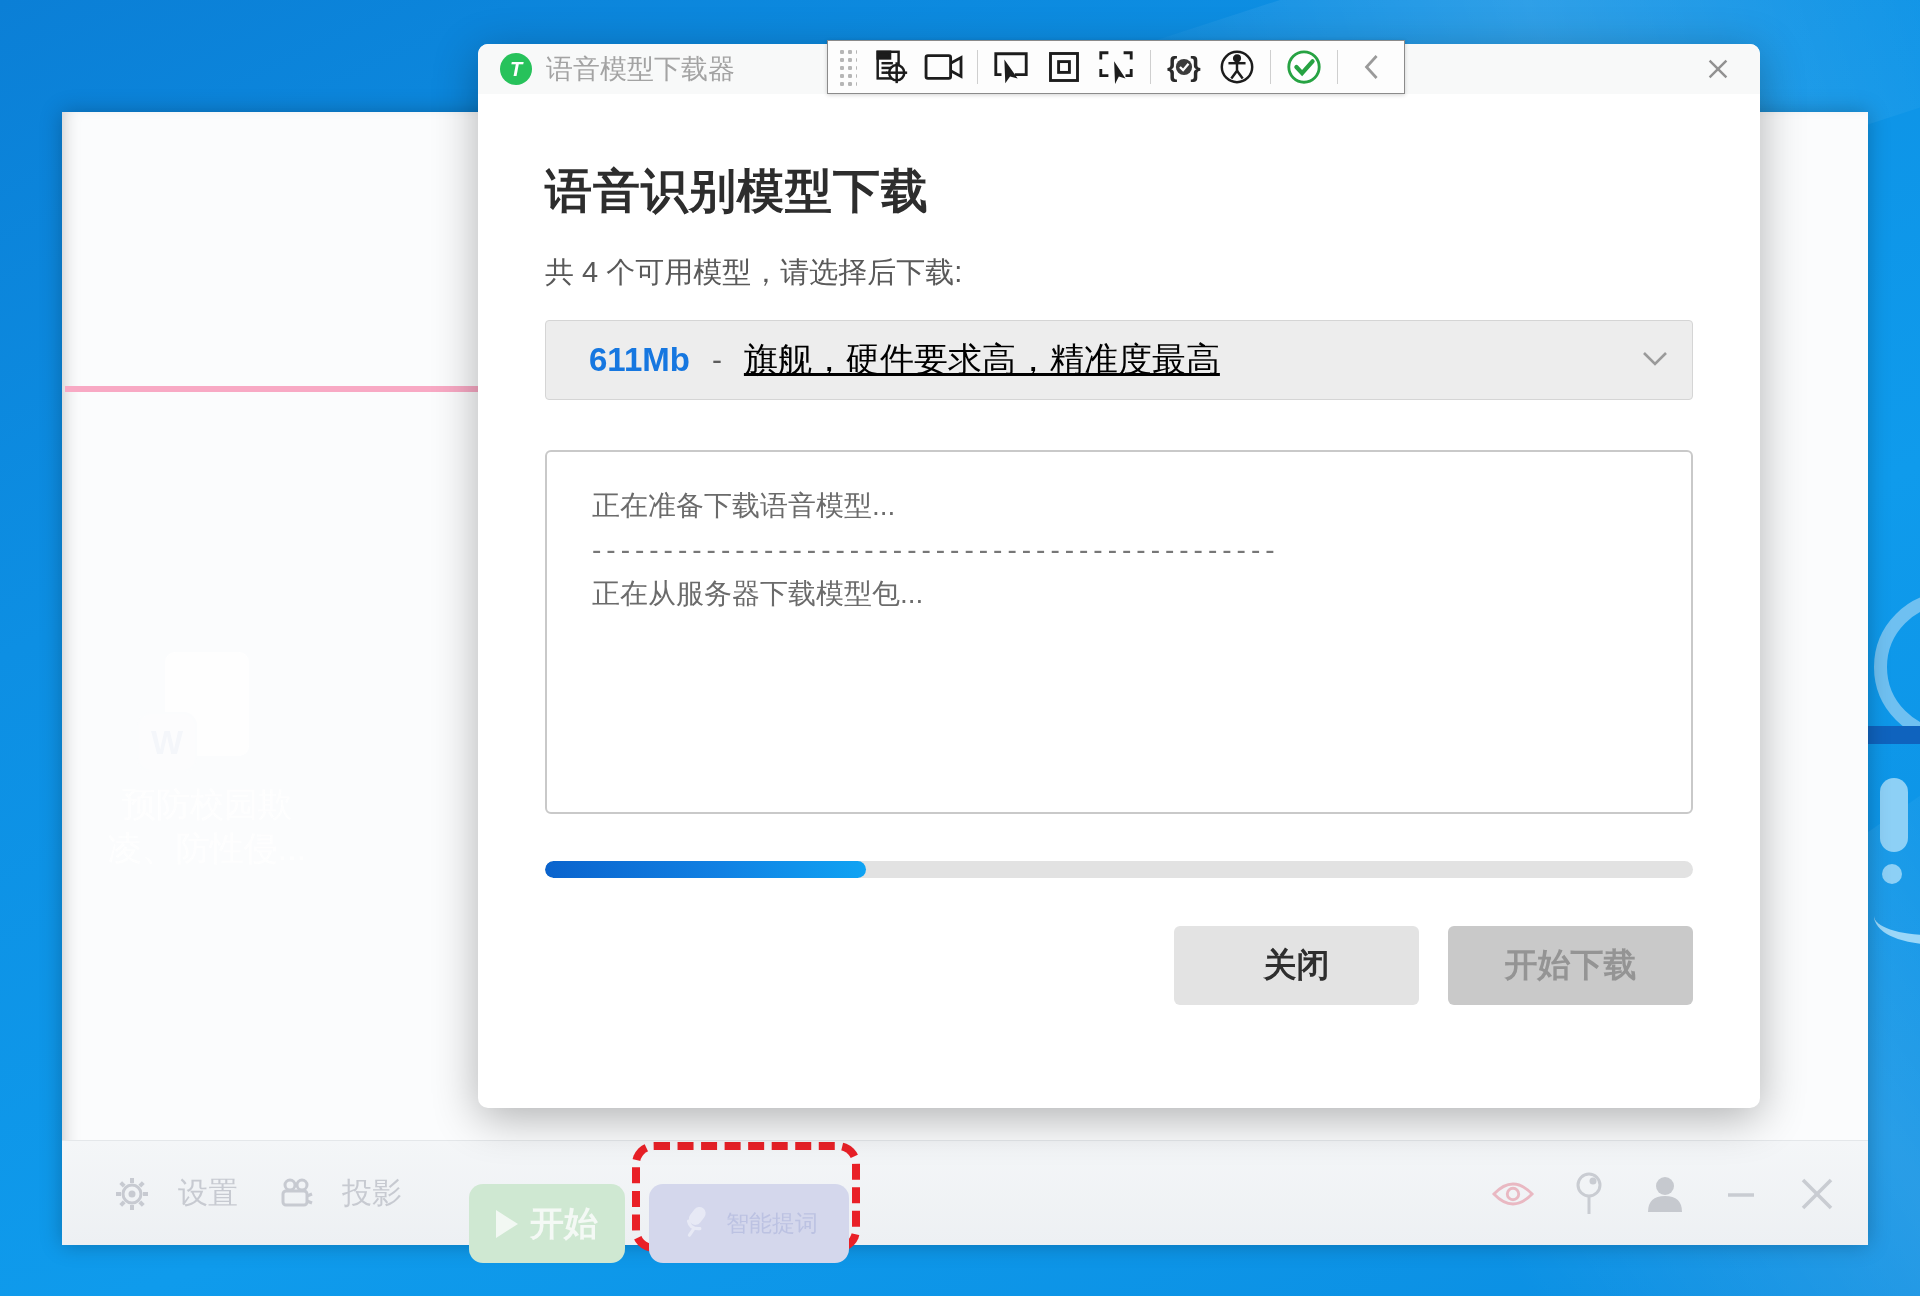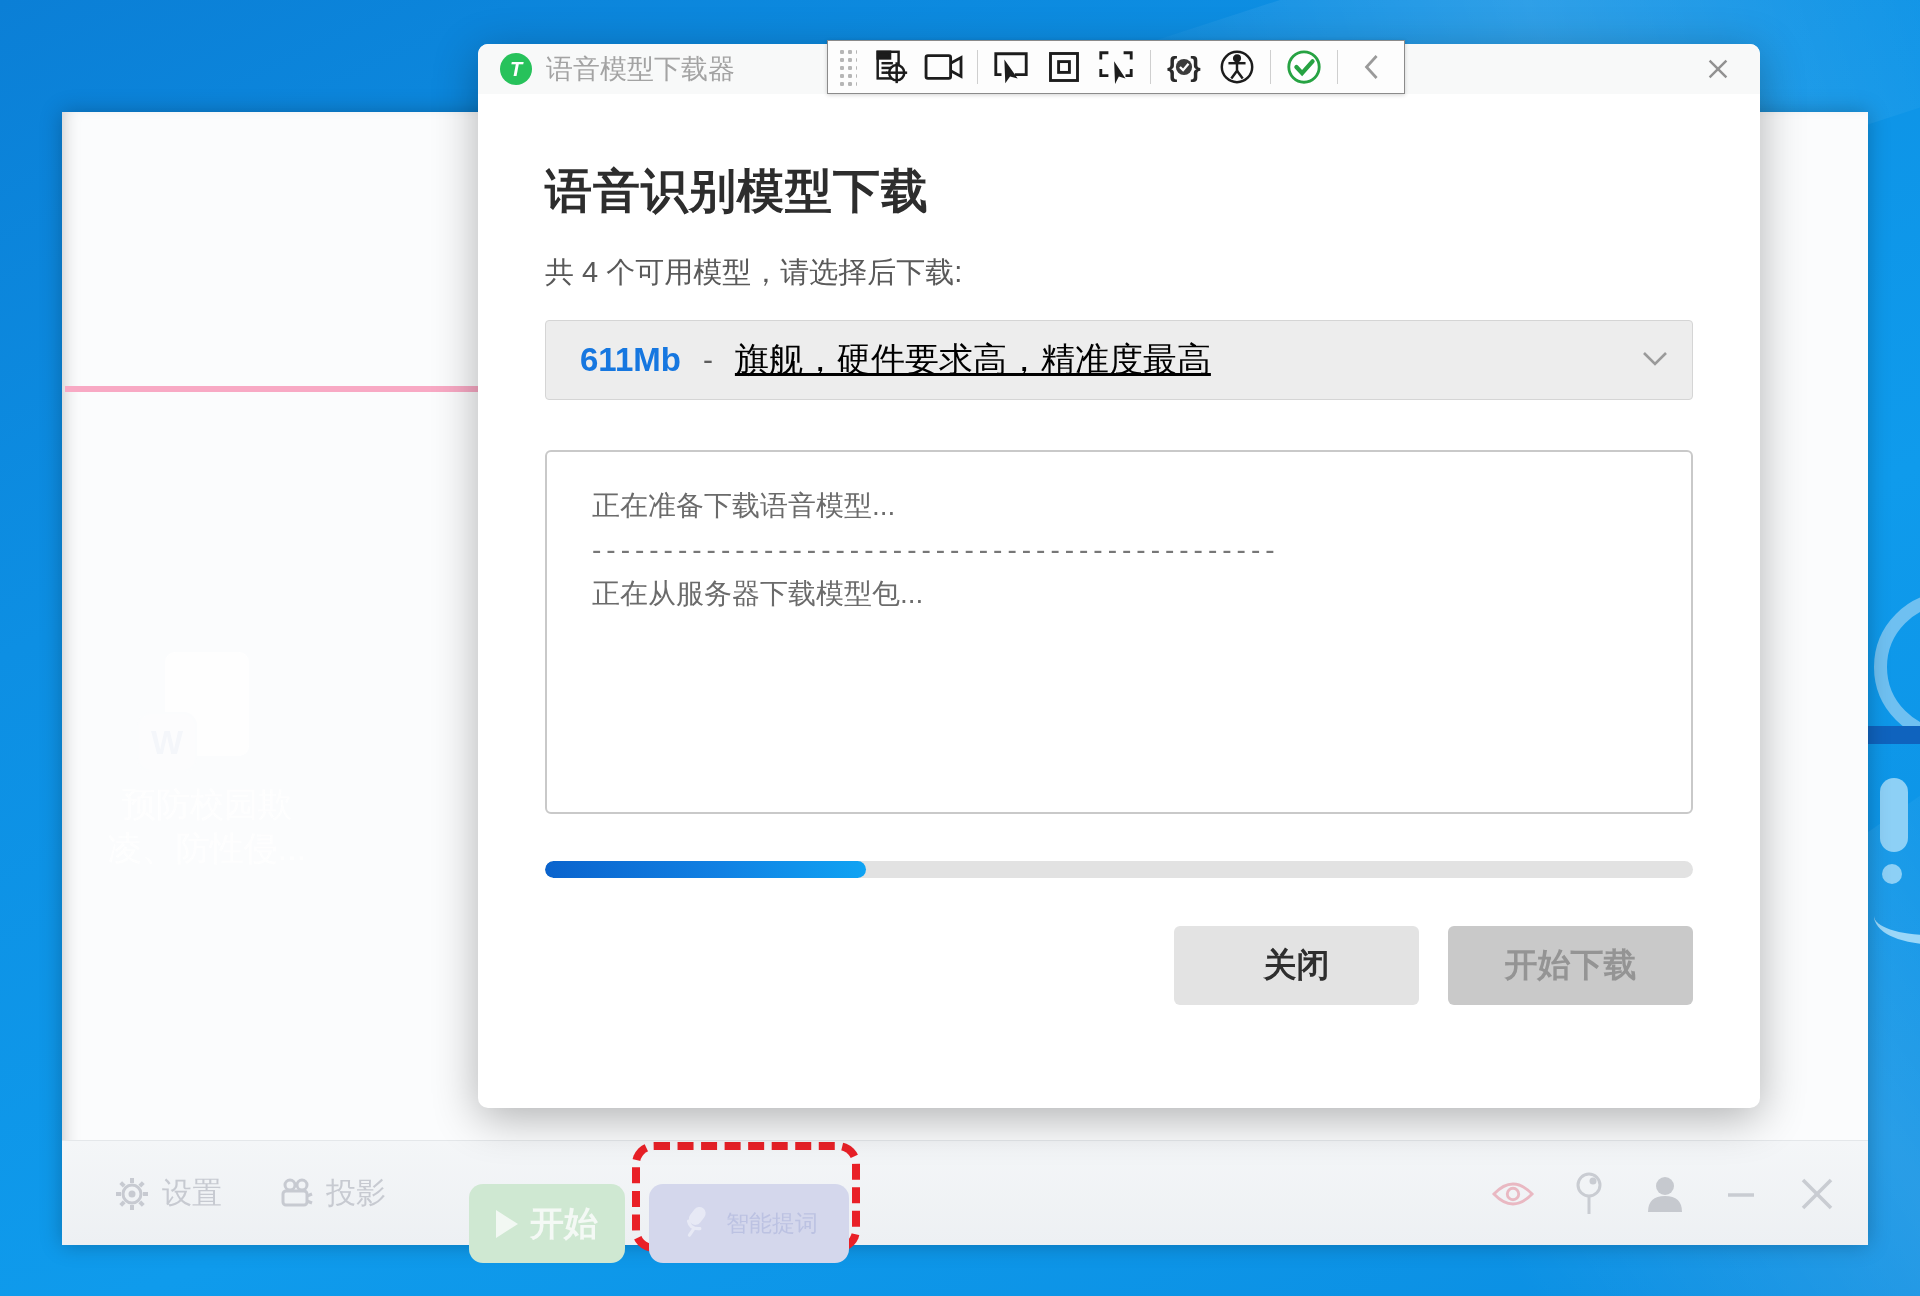--- a/index.html
+++ b/index.html
@@ -25,21 +25,21 @@
   .pink-line{position:absolute;left:3px;top:274px;width:413px;height:6px;background:#f8a9c4;}
   .doc-shortcut{position:absolute;left:45px;top:540px;width:200px;text-align:center;opacity:.92;}
   .doc-shortcut .doc-glyph{position:relative;margin:0 auto;width:84px;height:104px;background:#fff;border-radius:10px;}
   .doc-shortcut .doc-w{position:absolute;left:-26px;bottom:-14px;width:56px;height:56px;background:#fdfdfe;border-radius:12px;
     color:#f4f6fa;font-weight:bold;font-size:34px;line-height:56px;text-align:center;box-shadow:0 0 0 2px #fbfcfd;}
   .doc-shortcut .doc-label{margin-top:26px;color:#ffffff;font-size:34px;line-height:44px;}
 
   
   .bottom-bar{position:absolute;left:0;bottom:0;width:1806px;height:105px;
     background:linear-gradient(180deg,#f4f6f8 0%,#edf0f3 100%);border-top:1px solid #e4e7ea;}
-  .bb-item{position:absolute;display:flex;align-items:center;gap:12px;color:#c7cad1;font-size:30px;top:0;height:105px;}
+  .bb-item{position:absolute;display:flex;align-items:center;gap:28px;color:#c7cad1;font-size:30px;top:0;height:105px;}
   .bb-settings{left:52px;} .bb-projection{left:216px;}
   .bb-icon{width:36px;height:36px;display:inline-block;}
   .btn-start{position:absolute;left:407px;top:43px;width:156px;height:79px;border-radius:14px;
     background:#cfe8d2;display:flex;align-items:center;justify-content:center;gap:12px;}
   .btn-start .play{width:0;height:0;border-left:22px solid #f2f8f3;border-top:14px solid transparent;border-bottom:14px solid transparent;}
   .btn-start .lbl{color:#f4f9f5;font-size:34px;font-weight:bold;}
   .annotation-box{position:absolute;left:570px;top:1px;width:228px;height:110px;
     border:8px dashed #e92027;border-radius:22px;}
   .btn-prompter{position:absolute;left:587px;top:43px;width:200px;height:79px;border-radius:14px;
     background:#d4d7ec;display:flex;align-items:center;justify-content:center;gap:12px;}
@@ -53,21 +53,21 @@
   .dlg-titlebar{position:relative;height:50px;background:#f8f9f9;border-radius:10px 10px 0 0;
     display:flex;align-items:center;padding-left:22px;}
   .app-badge{width:32px;height:32px;border-radius:50%;background:#27c25b;color:#fff;font-weight:bold;
     font-size:20px;display:flex;align-items:center;justify-content:center;font-style:italic;}
   .dlg-title{margin-left:14px;color:#a3a3a3;font-size:27px;}
   .dlg-close{position:absolute;right:26px;top:9px;width:32px;height:32px;display:flex;align-items:center;justify-content:center;cursor:pointer;}
   .dlg-body{padding:0 67px;}
   .dlg-h1{margin:66px 0 0 0;color:#2d2d2d;font-size:47px;font-weight:800;letter-spacing:1px;}
   .dlg-sub{margin-top:30px;color:#595959;font-size:29px;}
   .model-select{margin-top:27px;height:80px;background:#ededed;border:1px solid #d5d5d5;border-radius:4px;
-    display:flex;align-items:center;padding:0 34px;position:relative;cursor:pointer;}
+    display:flex;align-items:center;padding:0 43px;position:relative;cursor:pointer;}
   .model-size{color:#1677e0;font-size:33px;font-weight:bold;}
   .model-dash{color:#5c5c5c;font-size:30px;margin:0 22px;}
   .model-desc{color:#000000;font-size:34px;text-decoration:underline;}
   .select-chevron{position:absolute;right:24px;top:30px;}
   .log-box{margin-top:50px;height:364px;background:#fff;border:2px solid #c9c9c9;border-radius:6px;
     padding:32px 45px;color:#6b6b6b;font-size:28px;line-height:44px;overflow:hidden;}
   .log-dashes{letter-spacing:5px;white-space:nowrap;color:#777;}
   .progress-track{margin-top:47px;height:17px;background:#e2e2e2;border-radius:9px;overflow:hidden;}
   .progress-fill{height:100%;border-radius:9px;
     background:linear-gradient(90deg,#0a63cd 0%,#1181e3 55%,#0fa3f3 100%);}

